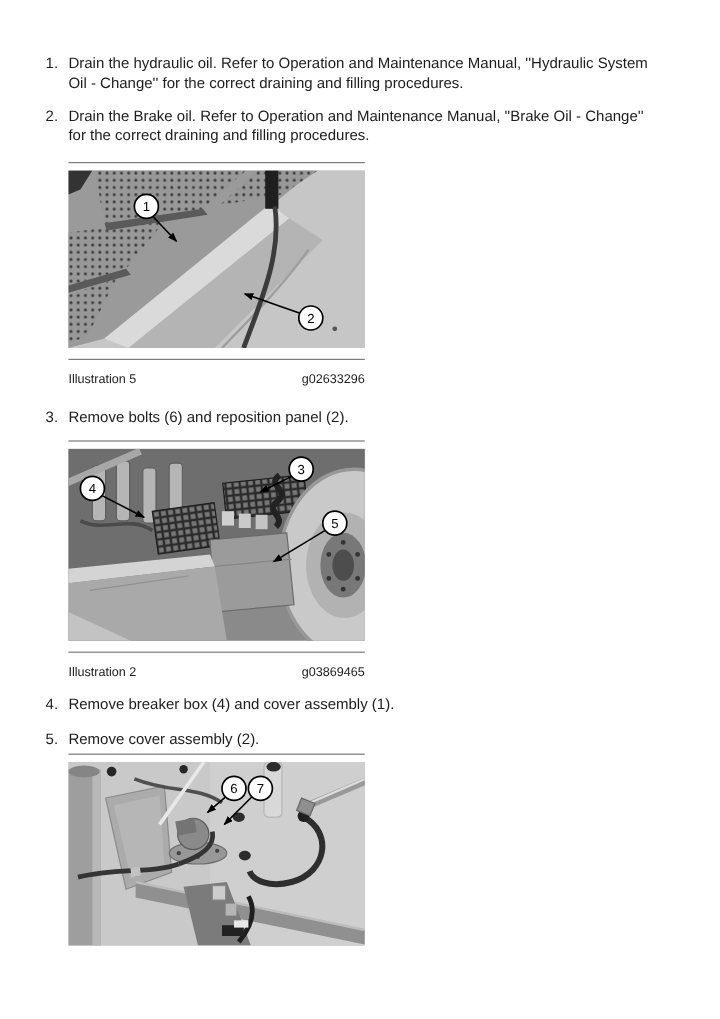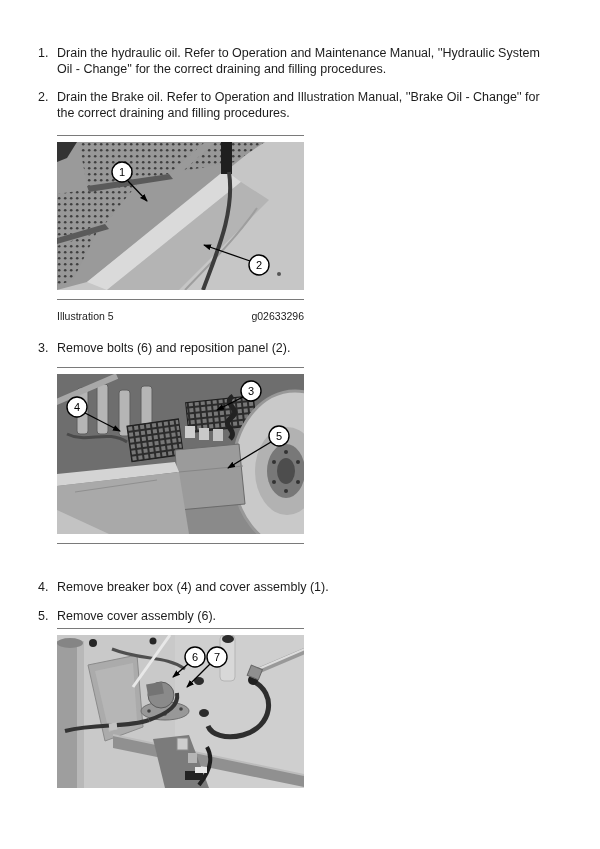--- a/index.html
+++ b/index.html
@@ -33,21 +33,21 @@
 
 <div class="page">
 
   <div class="step" style="top:45px">
     <span class="num">1.</span>
     <span class="txt">Drain the hydraulic oil. Refer to Operation and Maintenance Manual, ''Hydraulic System Oil - Change'' for the correct draining and filling procedures.</span>
   </div>
 
   <div class="step" style="top:89px">
     <span class="num">2.</span>
-    <span class="txt">Drain the Brake oil. Refer to Operation and Illustration Manual, ''Brake Oil - Change'' for the correct draining and filling procedures.</span>
+    <span class="txt">Drain the Brake oil. Refer to Operation and Maintenance Manual, ''Brake Oil - Change'' for the correct draining and filling procedures.</span>
   </div>
 
   <figure class="fig" style="top:135px">
     <div class="rule"></div>
     <svg class="photo" width="247" height="148" viewBox="0 0 247 148">
       <defs>
         <pattern id="perf" width="6" height="6" patternUnits="userSpaceOnUse">
           <rect width="6" height="6" fill="#989898"></rect>
           <circle cx="2.2" cy="2.2" r="1.3" fill="#3f3f3f"></circle>
         </pattern>
@@ -155,30 +155,34 @@
         <circle cx="20" cy="33" r="10" fill="#ffffff" stroke="#000" stroke-width="1.4"></circle>
         <text x="20" y="37" text-anchor="middle">4</text>
       </g>
       <g>
         <line x1="214" y1="68" x2="171" y2="94" stroke="#000" stroke-width="1.3" marker-end="url(#ar2)"></line>
         <circle cx="222" cy="62" r="10" fill="#ffffff" stroke="#000" stroke-width="1.4"></circle>
         <text x="222" y="66" text-anchor="middle">5</text>
       </g>
     </svg>
     <div class="rule r2"></div>
+    <div class="cap">
+      <span>Illustration 2</span>
+      <span>g03869465</span>
+    </div>
   </figure>
 
   <div class="step" style="top:579px">
     <span class="num">4.</span>
     <span class="txt">Remove breaker box (4) and cover assembly (1).</span>
   </div>
 
   <div class="step" style="top:608px">
     <span class="num">5.</span>
-    <span class="txt">Remove cover assembly (6).</span>
+    <span class="txt">Remove cover assembly (2).</span>
   </div>
 
   <figure class="fig" style="top:628px">
     <div class="rule"></div>
     <svg class="photo" width="247" height="153" viewBox="0 0 247 153">
       <defs>
         <marker id="ar3" markerWidth="9" markerHeight="8" refX="7" refY="3" orient="auto" markerUnits="userSpaceOnUse">
           <path d="M0,0 L8,3 L0,6 z" fill="#000"></path>
         </marker>
       </defs>

